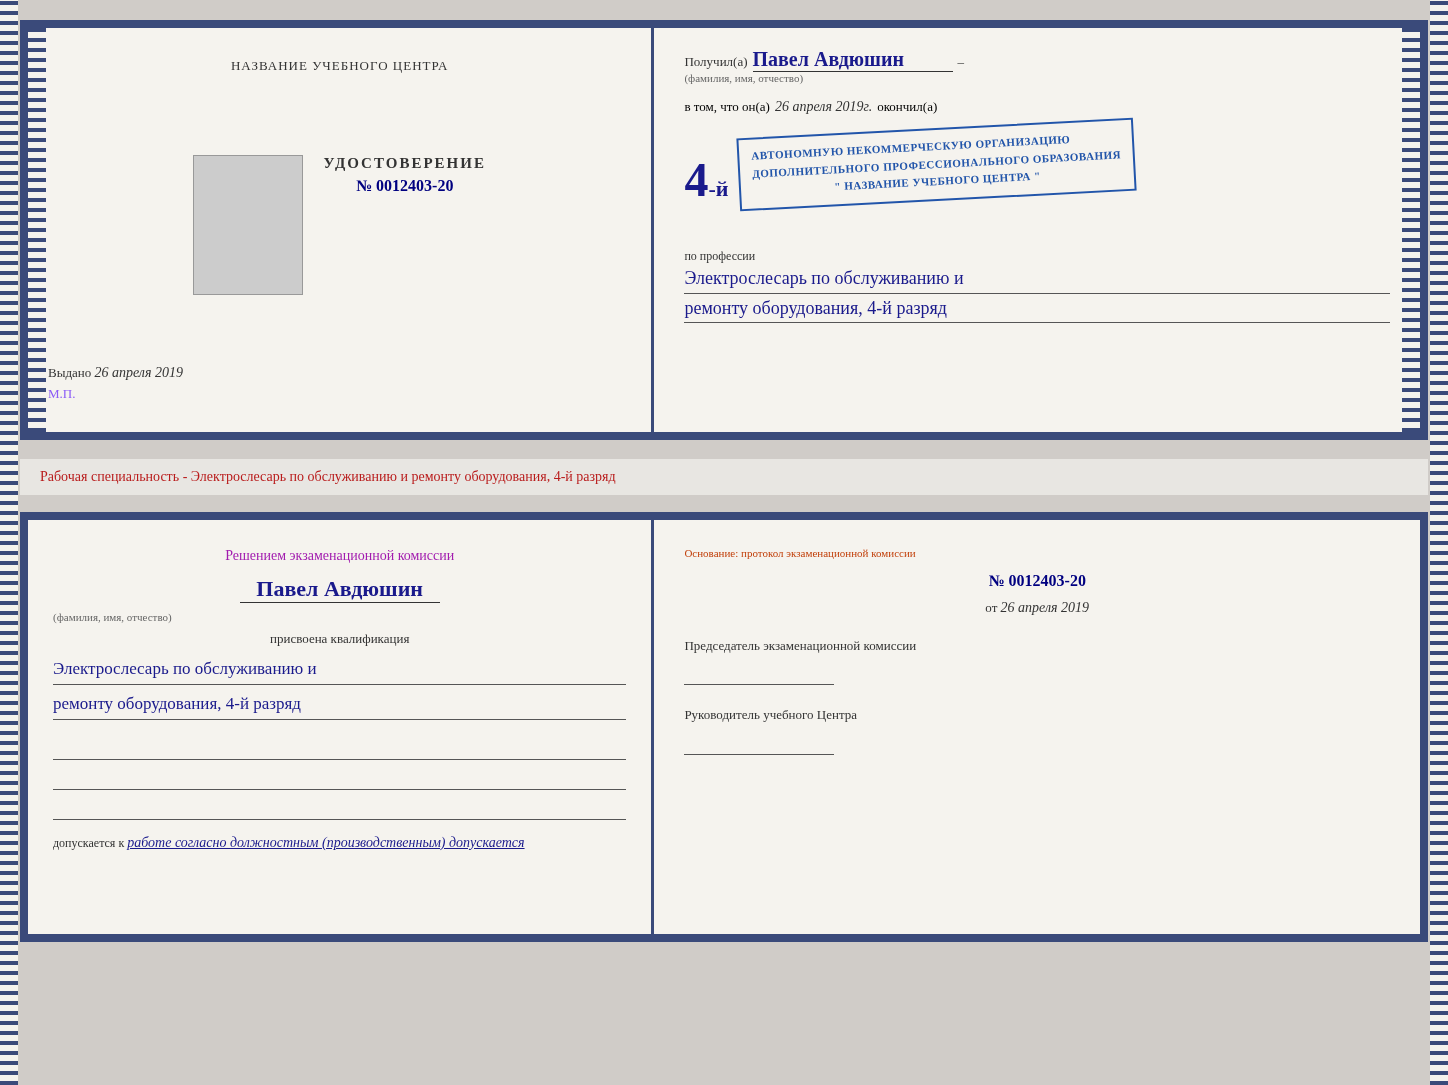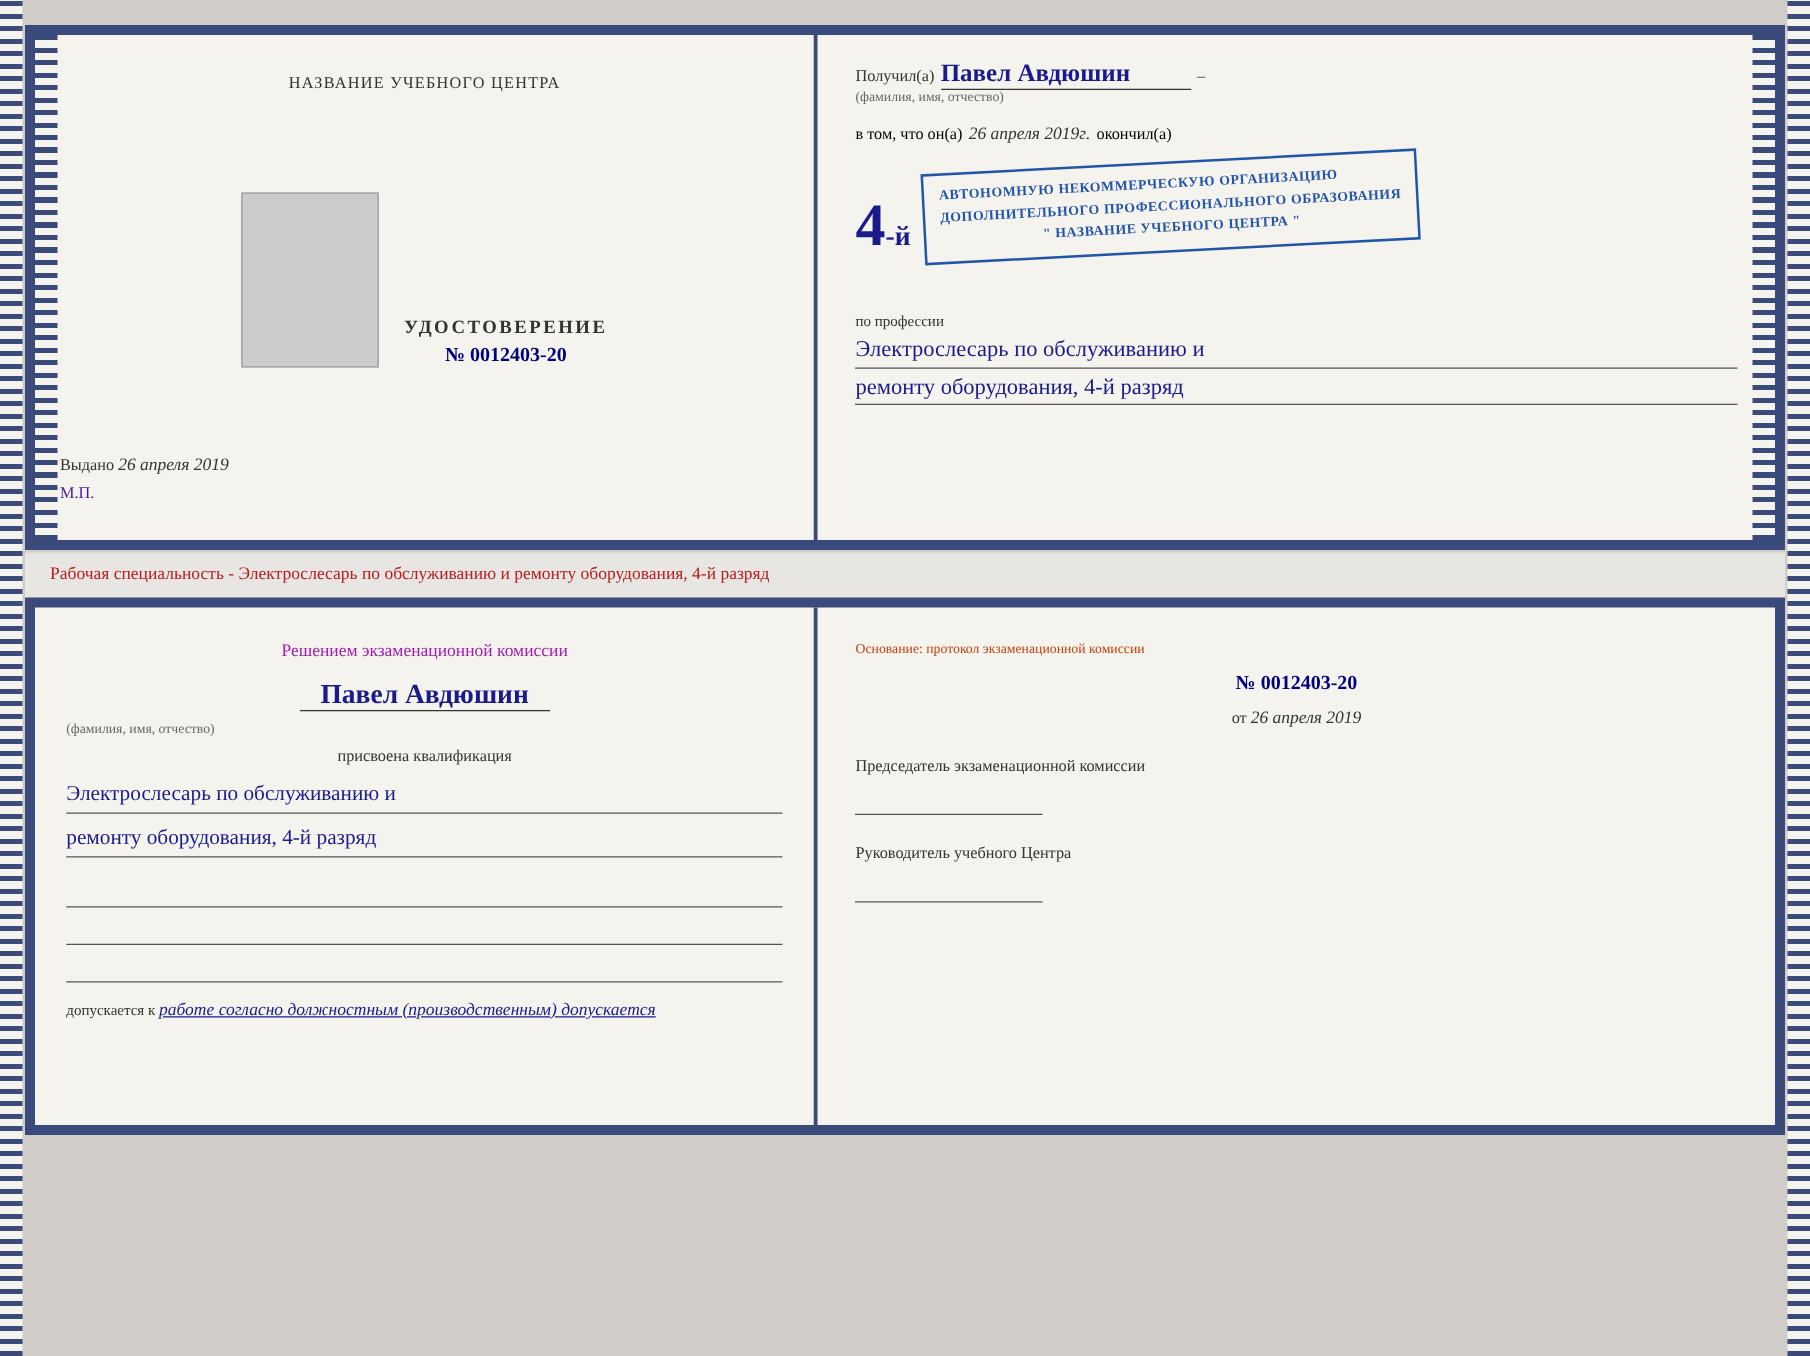--- a/index.html
+++ b/index.html
@@ -7,21 +7,21 @@
       background: #d0ccc8;
       font-family: 'Times New Roman', Times, serif;
       padding: 20px;
       min-height: 1085px;
       width: 1448px;
     }
 
     .page-wrapper {
       display: flex;
       flex-direction: column;
-      gap: 0;
+      gap: 17px;
     }
 
     
     .certificate-top {
       display: flex;
       background: #f5f3ee;
       border: 8px solid #3a4a7a;
       margin-bottom: 2px;
       min-height: 420px;
       position: relative;
@@ -49,21 +49,21 @@
       font-size: 13px;
       letter-spacing: 1px;
       color: #333;
       font-weight: normal;
       text-transform: uppercase;
       margin-bottom: 20px;
     }
 
     .cert-left-middle {
       display: flex;
-      align-items: flex-end;
+      align-items: flex-start;
       gap: 20px;
       width: 100%;
       justify-content: center;
     }
 
     .photo-placeholder {
       width: 110px;
       height: 140px;
       background: #ccc;
       border: 1px solid #999;
@@ -93,21 +93,21 @@
     }
 
     .issued-line {
       font-size: 13px;
       color: #333;
       margin-top: 10px;
     }
 
     .mp-label {
       font-size: 13px;
-      color: #4c1d95;
+      color: #8b5cf6;
       margin-top: 5px;
     }
 
     
     .received-line {
       font-size: 13px;
       color: #333;
       margin-bottom: 4px;
       display: flex;
       align-items: baseline;

